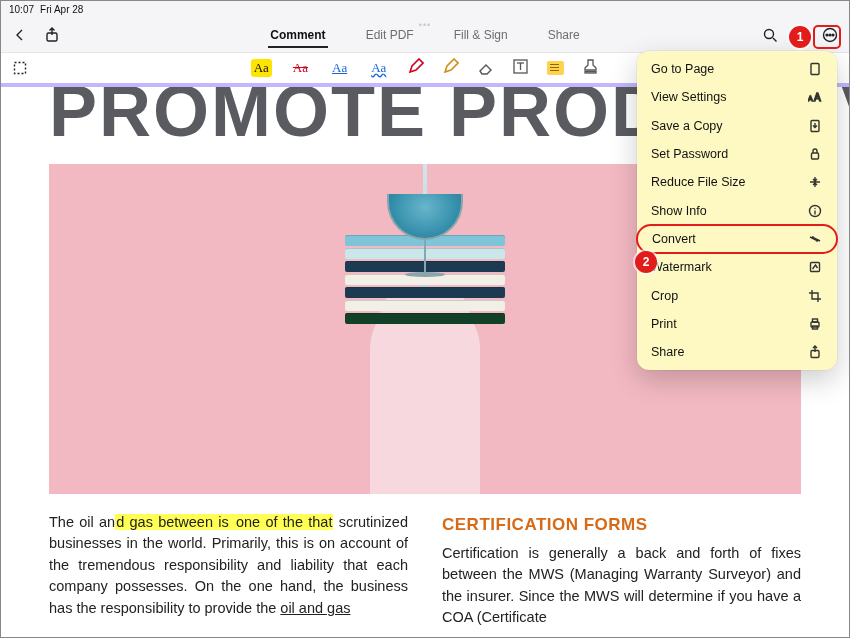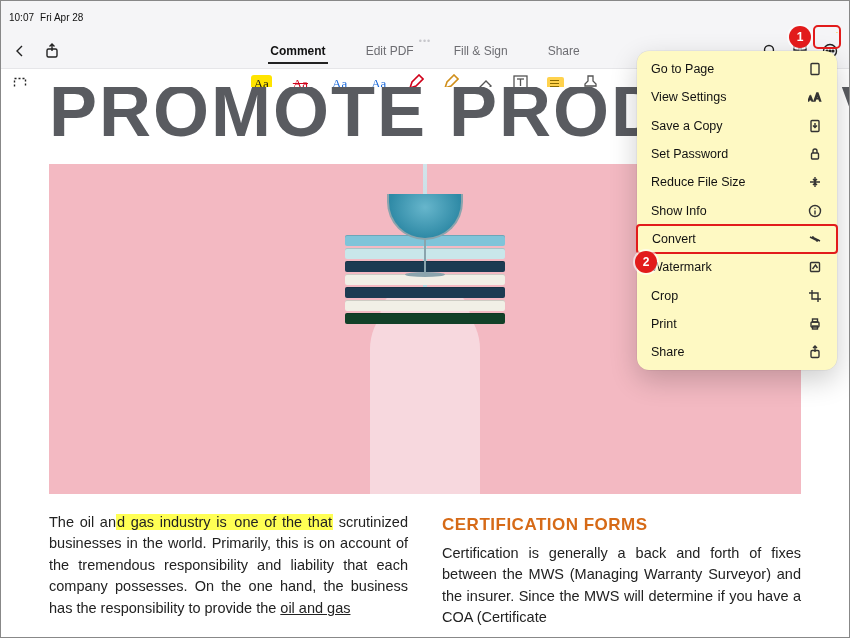--- a/index.html
+++ b/index.html
@@ -2,21 +2,21 @@
 <html><head>
 <meta charset="utf-8">
 <style>
   * { box-sizing: border-box; margin: 0; padding: 0; }
   html, body { width: 850px; height: 638px; font-family: -apple-system, "Helvetica Neue", Arial, sans-serif; background:#fff; color:#222; }
   body { border:1px solid #888; position:relative; overflow:hidden; }
 
   
   .statusbar {
     height:16px; width:100%; display:flex; align-items:center; justify-content:space-between;
-    padding:16px 8px; font-size:10px; font-weight:500; color:#111; background:#f5f5f7;
+    padding:0 8px; font-size:10px; font-weight:500; color:#111; background:#f5f5f7;
   }
   .status-left { display:flex; gap:6px; align-items:center;}
   .status-right { display:flex; gap:4px; align-items:center;margin-top:40px;}
   .battery { display:inline-flex; align-items:center; gap:2px;}
   .battery-shell { width:20px; height:9px; border:1px solid #111; border-radius:2px; position:relative; padding:1px;}
   .battery-shell::after { content:""; position:absolute; right:-3px; top:2px; width:2px; height:5px; background:#111; border-radius:0 1px 1px 0;}
   .battery-fill { width:100%; height:100%; background:#35c759; border-radius:1px;}
   .bolt { color:#111; font-size:9px;}
 
   
@@ -92,21 +92,21 @@
     box-shadow:0 10px 28px rgba(0,0,0,.20), 0 0 0 .5px rgba(0,0,0,.08);
     padding:4px 0; z-index:20;
   }
   .menu-item {
     display:flex; justify-content:space-between; align-items:center; height:28.3px;
     padding:0 14px; font-size:12.5px; color:#111; cursor:pointer;
   }
   .menu-item + .menu-item { }
   .menu-item .mi-icon { width:16px; display:flex; justify-content:center; color:#444; }
   .menu-item .mi-icon svg { width:14px; height:14px; stroke:#333; fill:none; stroke-width:1.4;}
-  .menu-item.highlight { outline:2.5px solid #e21b1b; outline-offset:-1px; border-radius:3px;padding-left:15px;}
+  .menu-item.highlight { outline:2.5px solid #e21b1b; outline-offset:-1px; border-radius:14px;padding-left:15px;}
 
   
   .callout {
     position:absolute; width:22px; height:22px; border-radius:50%; background:#e21b1b; color:#fff;
     display:flex; align-items:center; justify-content:center; font-size:12px; font-weight:700; z-index:30;
     box-shadow:0 0 0 2px rgba(255,255,255,.6);
   }
   .more-outline {
     position:absolute; top:24px; right:8px; width:28px; height:24px; border:2.5px solid #e21b1b; border-radius:5px; z-index:25;
   }
@@ -244,21 +244,21 @@
       </div>
       <div class="glass">
           <div class="bowl"></div>
           <div class="stem"></div>
           <div class="base"></div>
         </div>
     </div>
 
     <div class="columns">
       <div class="col">
-        <span>The oil an</span><span class="hl">d gas industry is </span><span class="hl">one of the that</span><span> scrutinized businesses in the world. Primarily, this is on account of the tremendous responsibility and liability that each company possesses. On the one hand, the business has the responsibility to provide the </span><span class="underline-strike">oil and gas</span>
+        <span>The oil an</span><span class="hl">d gas between is </span><span class="hl">one of the that</span><span> scrutinized businesses in the world. Primarily, this is on account of the tremendous responsibility and liability that each company possesses. On the one hand, the business has the responsibility to provide the </span><span class="underline-strike">oil and gas</span>
       </div>
       <div class="col col-right">
         <h3>CERTIFICATION FORMS</h3>
         <span>Certification is generally a back and forth of fixes between the MWS (Managing Warranty Surveyor) and the insurer. Since the MWS will determine if you have a COA (Certificate</span>
       </div>
     </div>
   </div>
 </div>
 
 <div class="menu">

